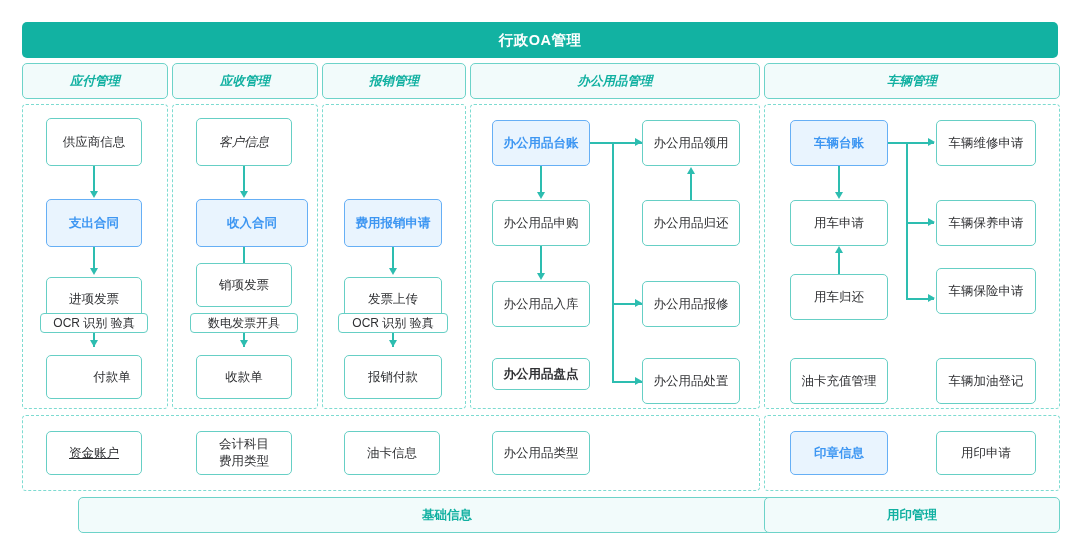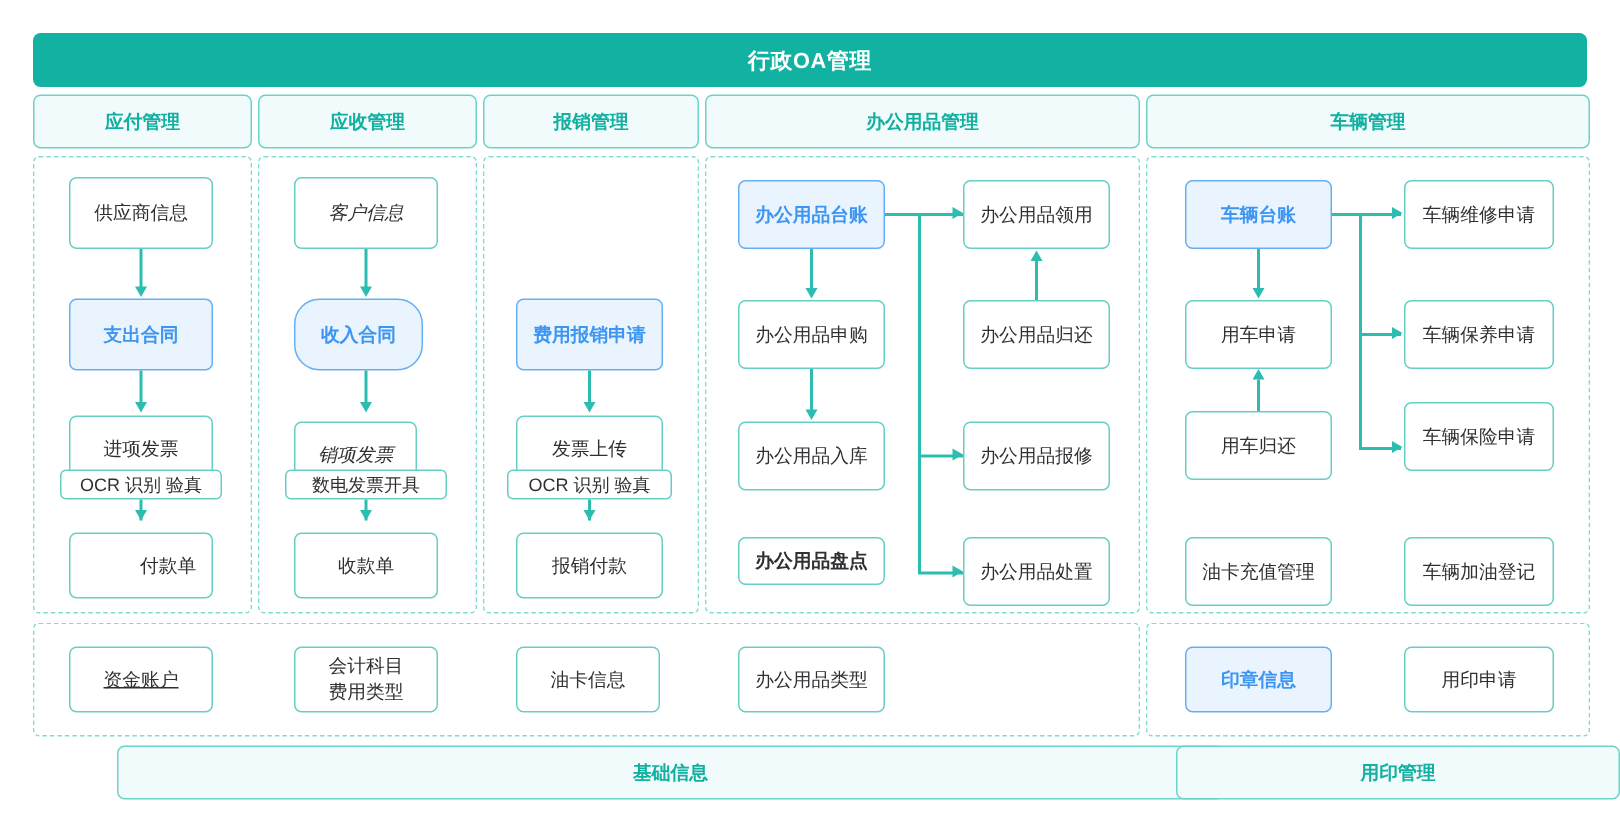--- a/index.html
+++ b/index.html
@@ -33,20 +33,21 @@
   .col-head{
     position:absolute;
     height:34px;
     background:#f2fbfb;
     border:1px solid #6dd3c9;
     border-radius:5px;
     display:flex; align-items:center; justify-content:center;
     color:#11b0a1;
     font-size:12.5px;
     font-weight:bold;
+    font-style:italic;
   }
 
   
   .dash-panel{
     position:absolute;
     border:1.4px dashed #7ddbd1;
     border-radius:4px;
     background:transparent;
   }
 
@@ -158,25 +159,25 @@
   <div class="subchip" style="left:40px; top:313px; width:108px; height:20px;">OCR 识别 验真</div>
   <div class="conn v" style="left:93.2px; top:333px; height:14px;"></div>
   <div class="arrow down" style="left:89.5px; top:340px;"></div>
 
   <div class="node" style="left:46px; top:355px; width:96px; height:44px;padding-left:40px;">付款单</div>
 
   <div class="node" style="left:196px; top:118px; width:96px; height:48px;font-style:italic;">客户信息</div>
   <div class="conn v" style="left:243.2px; top:166px; height:26px;"></div>
   <div class="arrow down" style="left:239.5px; top:191px;"></div>
 
-  <div class="node blue" style="left:196px; top:199px; width:86px; height:48px;border-radius:17px;">收入合同</div>
+  <div class="node blue" style="left:196px; top:199px; width:112px; height:48px;">收入合同</div>
   <div class="conn v" style="left:243.2px; top:247px; height:22px;"></div>
   <div class="arrow down" style="left:239.5px; top:268px;"></div>
 
-  <div class="node" style="left:196px; top:281px; width:82px; height:44px;font-style:italic;">销项发票</div>
+  <div class="node" style="left:196px; top:263px; width:96px; height:44px;">销项发票</div>
   <div class="subchip" style="left:190px; top:313px; width:108px; height:20px;">数电发票开具</div>
   <div class="conn v" style="left:243.2px; top:333px; height:14px;"></div>
   <div class="arrow down" style="left:239.5px; top:340px;"></div>
 
   <div class="node" style="left:196px; top:355px; width:96px; height:44px;">收款单</div>
 
   <div class="node blue" style="left:344px; top:199px; width:98px; height:48px;">费用报销申请</div>
   <div class="conn v" style="left:392.2px; top:247px; height:22px;"></div>
   <div class="arrow down" style="left:388.5px; top:268px;"></div>
 
@@ -252,15 +253,15 @@
       <span>费用类型</span>
     </span>
   </div>
   <div class="node" style="left:344px; top:431px; width:96px; height:44px;">油卡信息</div>
   <div class="node" style="left:492px; top:431px; width:98px; height:44px;">办公用品类型</div>
 
   <div class="node blue" style="left:790px; top:431px; width:98px; height:44px;">印章信息</div>
   <div class="node" style="left:936px; top:431px; width:100px; height:44px;">用印申请</div>
 
   <div class="foot-bar" style="left:37px;  top:497px; width:736px;margin-left:41px;">基础信息</div>
-  <div class="foot-bar" style="left:784px; top:497px; width:294px;text-align:right;">用印管理</div>
+  <div class="foot-bar" style="left:764px; top:497px; width:294px;text-align:right;">用印管理</div>
 
 </div>
 
 </body></html>

